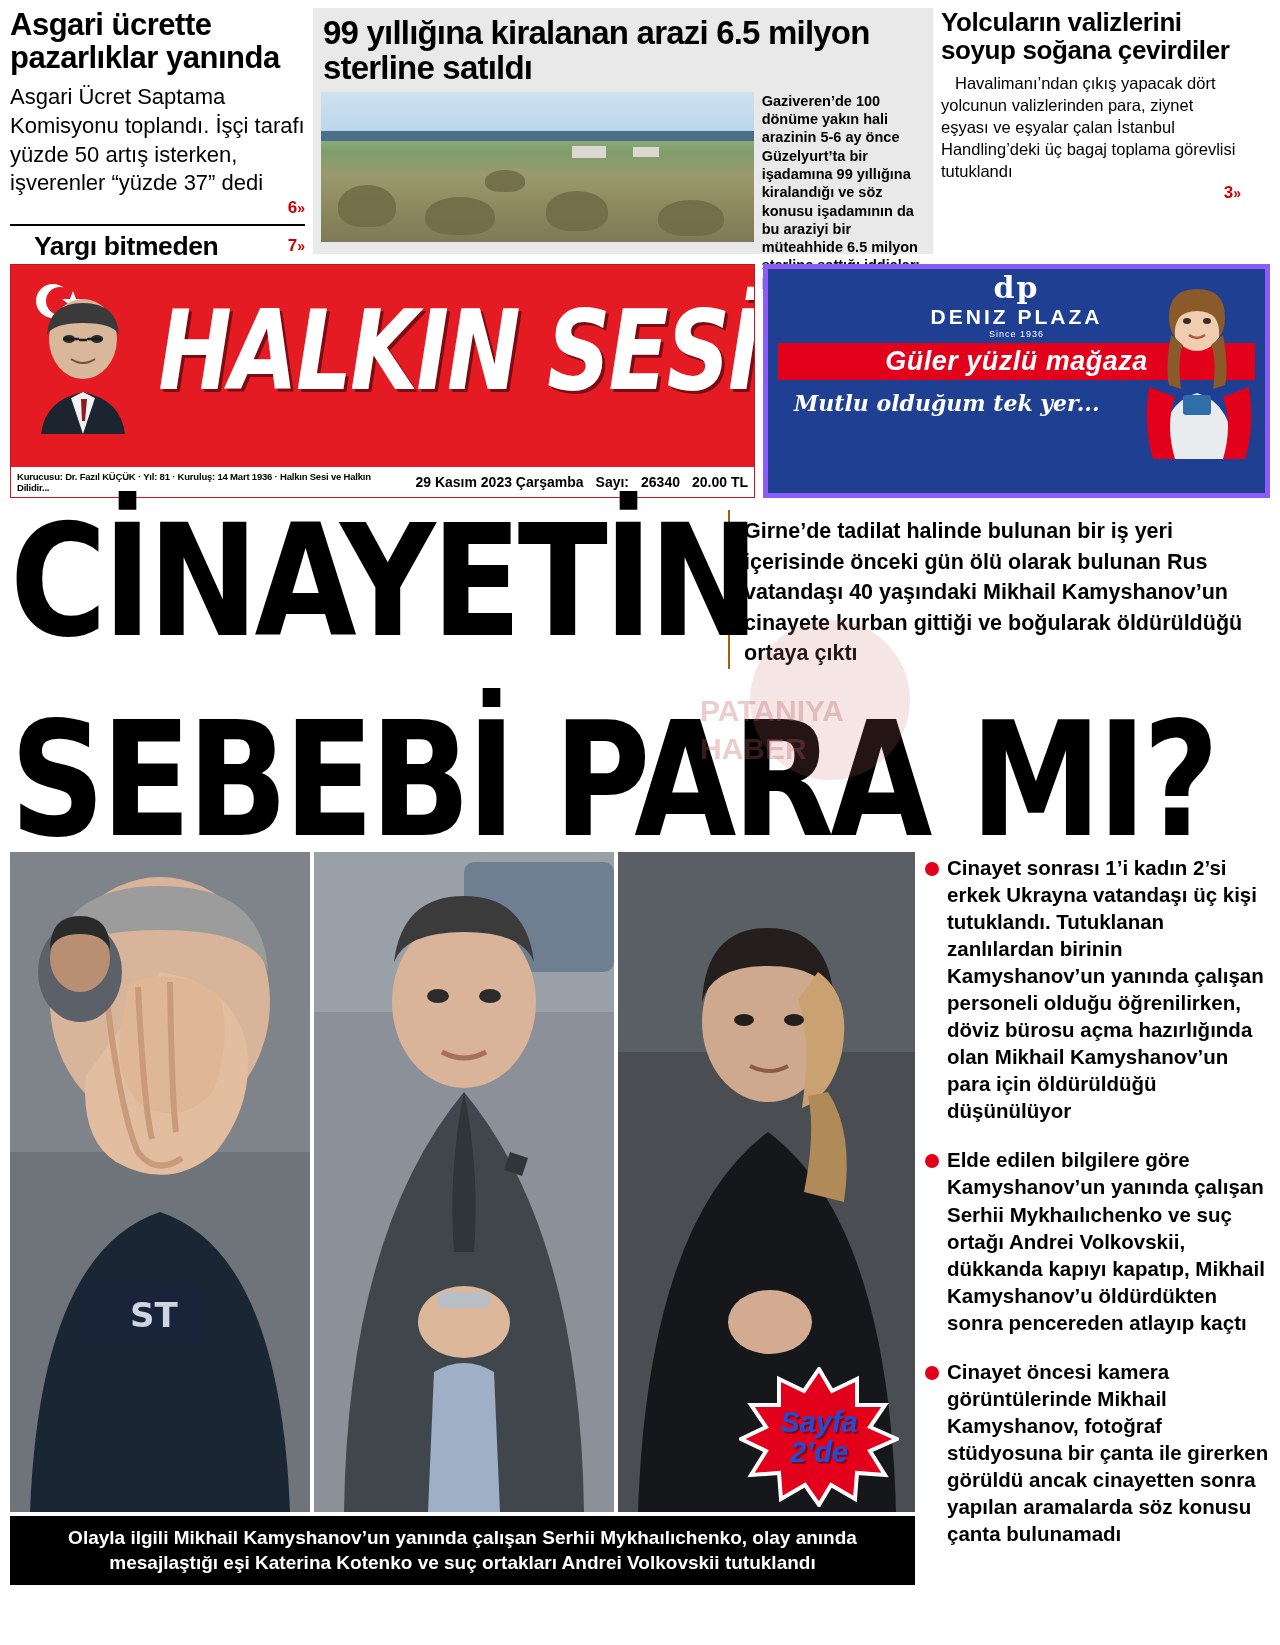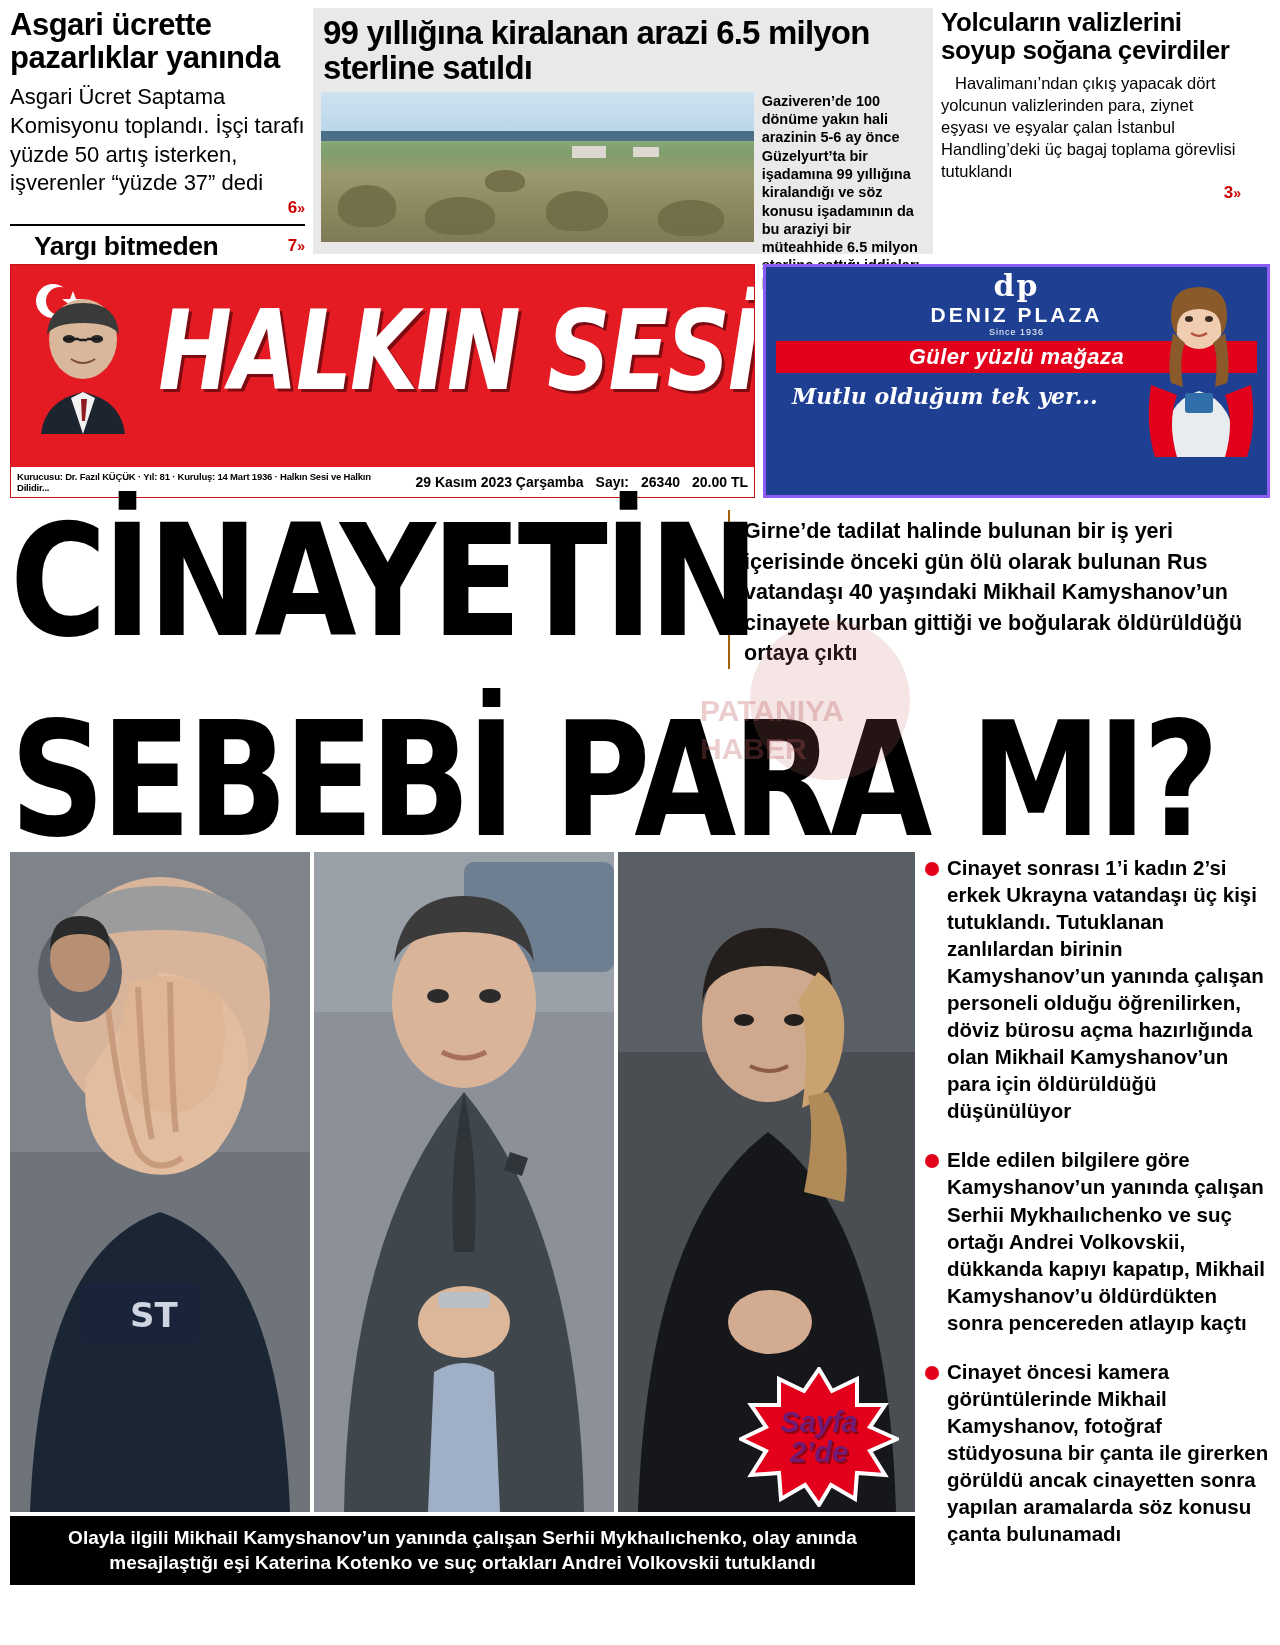--- a/index.html
+++ b/index.html
@@ -73,29 +73,29 @@
     transform:scaleY(1.25);
     white-space:nowrap;
   }
   .masthead-foot {
     position:absolute; left:0; bottom:0; width:100%; height:30px; background:#fff;
     display:flex; align-items:center; padding:0 6px; gap:12px;
   }
   .mf-left { font-size:9.5px; font-weight:bold; letter-spacing:-0.2px; flex:1;}
   .mf-right { font-size:14px; font-weight:bold; }
   .ad-box {
-    flex:1; background:#1f3f93; position:relative; overflow:hidden; border:3px solid #8b5cf6;
+    flex:1; background:#1f3f93; position:relative; overflow:hidden; border:5px solid #8b5cf6;
   }
   .ad-top { height:70px; display:flex; align-items:center; justify-content:center; flex-direction:column; color:#fff;}
   .ad-dp { font-size:30px; font-weight:bold; letter-spacing:2px; font-family:"DejaVu Serif", serif;}
   .ad-name { font-size:21px; font-weight:bold; letter-spacing:3px; }
   .ad-since { font-size:9px; letter-spacing:1px; }
   .ad-red {
     margin:4px 10px 0 10px; background:#e2001a; color:#fff; text-align:center;
-    font-size:22px; font-weight:bold; font-style:italic; padding:3px 0; letter-spacing:0.5px;
+    font-size:27px; font-weight:bold; font-style:italic; padding:3px 0; letter-spacing:0.5px;
   }
   .ad-slogan {
     margin-top:10px; color:#fff; font-size:22px; font-style:italic; font-weight:bold;
     line-height:1.2; padding-left:26px; font-family:"DejaVu Serif", serif;
   }
   .ad-girl {
     position:absolute; right:6px; top:8px; width:120px; height:182px;
   }
 
   
@@ -135,21 +135,21 @@
   .ph3 { width:297px; background:linear-gradient(#5c6065,#3f4246); }
   .caption-bar {
     background:#000; color:#fff; padding:10px 8px; font-size:19px; font-weight:bold;
     text-align:center; line-height:1.3; margin-top:4px;
   }
   .starburst {
     position:absolute; right:16px; bottom:78px; width:160px; height:140px;
   }
   .starburst .txt {
     position:absolute; inset:0; display:flex; flex-direction:column; align-items:center;
-    justify-content:center; color:#701a75; font-weight:bold; font-size:29px; line-height:1.05;
+    justify-content:center; color:#1d4ed8; font-weight:bold; font-size:29px; line-height:1.05;
     font-style:italic; text-shadow:2px 2px 0 rgba(0,0,0,.35);
   }
 
   .sidecol { flex:1; padding-top:2px; }
   .bullet-item { display:flex; gap:8px; margin-bottom:22px; }
   .dot { width:14px; height:14px; border-radius:50%; background:#e2001a; flex:0 0 14px; margin-top:8px;}
   .bullet-text { font-size:20.5px; line-height:1.32; font-weight:600; }
 </style>
 </head>
 <body>

